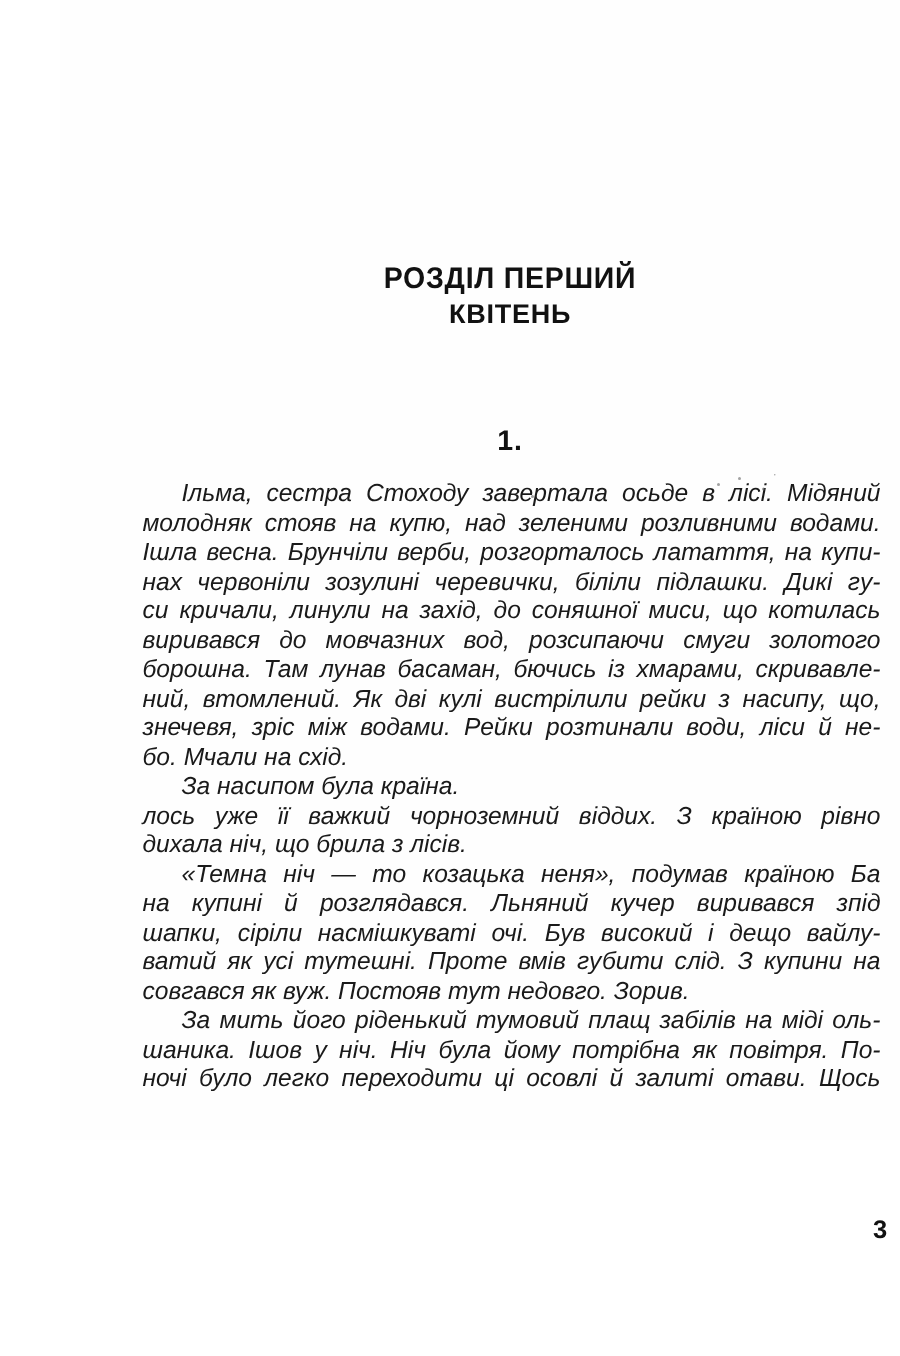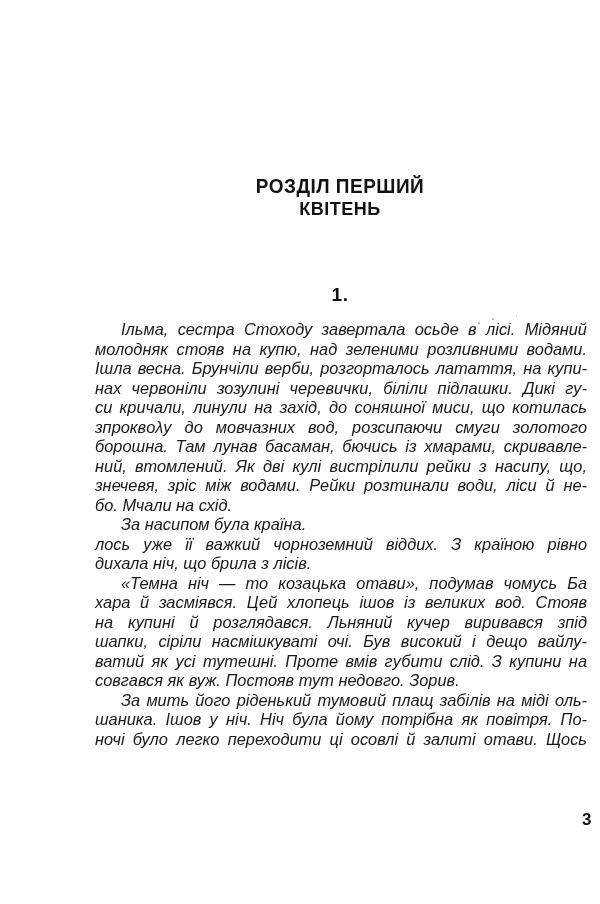--- a/index.html
+++ b/index.html
@@ -97,33 +97,32 @@
   <div class="heading month-title">КВІТЕНЬ</div>
   <div class="heading section-number">1.</div>
 
   <div class="body-text">
 
     <span class="line indent">Ільма, сестра Стоходу завертала осьде в лісі. Мідяний</span>
     <span class="line">молодняк стояв на купю, над зеленими розливними водами.</span>
     <span class="line">Ішла весна. Брунчіли верби, розгорталось латаття, на купи-</span>
     <span class="line">нах червоніли зозулині черевички, біліли підлашки. Дикі гу-</span>
     <span class="line">си кричали, линули на захід, до соняшної миси, що котилась</span>
-    <span class="line">зпроквολу до мовчазних вод, розсипаючи смуги золотого</span>
+    <span class="line">виривався до мовчазних вод, розсипаючи смуги золотого</span>
     <span class="line">борошна. Там лунав басаман, бючись із хмарами, скривавле-</span>
     <span class="line">ний, втомлений. Як дві кулі вистрілили рейки з насипу, що,</span>
     <span class="line">знечевя, зріс між водами. Рейки розтинали води, ліси й не-</span>
     <span class="line last">бо. Мчали на схід.</span>
 
     <span class="line indent last">За насипом була країна.</span>
 
     <span class="line">лось уже її важкий чорноземний віддих. З країною рівно</span>
     <span class="line last">дихала ніч, що брила з лісів.</span>
 
-    <span class="line indent">«Темна ніч — то козацька отави», подумав чомусь Ба</span>
-    <span class="line">хара й засміявся. Цей хлопець ішов із великих вод. Стояв</span>
+    <span class="line indent">«Темна ніч — то козацька неня», подумав країною Ба</span>
     <span class="line">на купині й розглядався. Льняний кучер виривався зпід</span>
     <span class="line">шапки, сіріли насмішкуваті очі. Був високий і дещо вайлу-</span>
     <span class="line">ватий як усі тутешні. Проте вмів губити слід. З купини на</span>
     <span class="line last">совгався як вуж. Постояв тут недовго. Зорив.</span>
 
     <span class="line indent">За мить його ріденький тумовий плащ забілів на міді оль-</span>
     <span class="line">шаника. Ішов у ніч. Ніч була йому потрібна як повітря. По-</span>
     <span class="line">ночі було легко переходити ці осовлі й залиті отави. Щось</span>
   </div>
 

